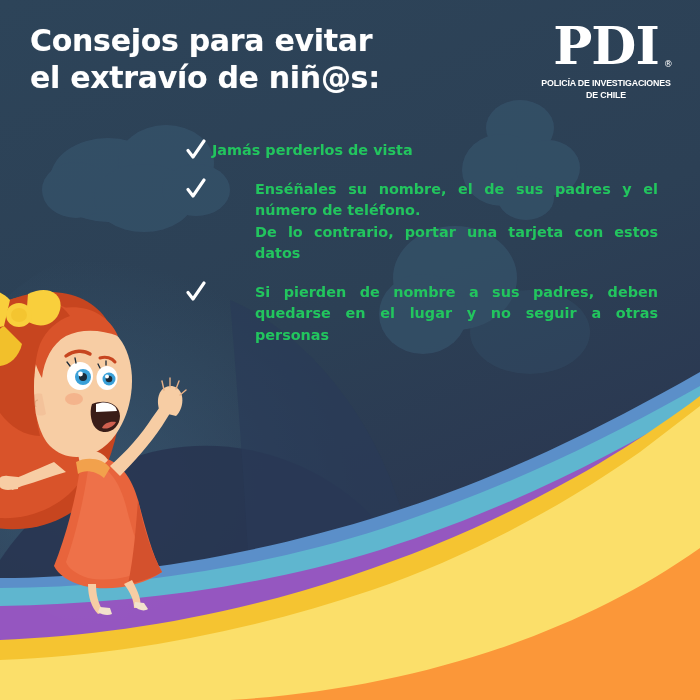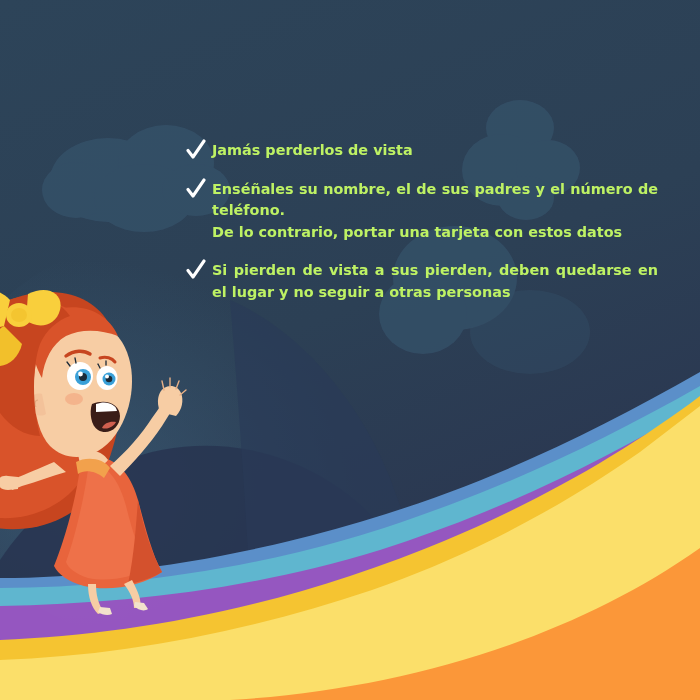--- a/index.html
+++ b/index.html
@@ -81,28 +81,28 @@
     display:block;
     padding-left:26px;
     margin-bottom:17px;
   }
   .tip-check {
     position:absolute;
     left:0; top:-1px;
     width:20px; height:22px;
   }
   .tip-text {
-    color:#bef264;
+    color:#22c55e;
     font-family:"DejaVu Sans", sans-serif;
     font-weight:bold;
     font-size:14.4px;
     line-height:21.5px;
     white-space:pre-line;
   }
-  .tip-text.justified { text-align:justify; }
+  .tip-text.justified { text-align:justify;margin-left:43px; }
 
   
   #girl { position:absolute; left:-8px; top:286px; width:240px; height:330px; z-index:5; }
 </style>
 </head>
 <body>
 
 <div id="poster">
 
   <div id="bg-base"></div>
@@ -264,20 +264,33 @@
       <g>
         <path d="M18 14 C 2 -2, -16 2, -18 18 C -20 34, -6 46, 12 40 Z" fill="#f9cf3c"></path>
         <path d="M36 8 C 56 -2, 72 8, 68 24 C 64 40, 46 44, 34 34 Z" fill="#f9cf3c"></path>
         <path d="M12 40 C -4 50, -14 66, -4 76 C 8 86, 26 76, 30 58 Z" fill="#f2c02b"></path>
         <ellipse cx="27" cy="29" rx="13" ry="12" fill="#f9cf3c"></ellipse>
         <ellipse cx="27" cy="29" rx="8" ry="7" fill="#f2c02b" opacity="0.7"></ellipse>
       </g>
     </g>
   </svg>
 
+  <div id="header">
+    <div id="title-block">Consejos para evitar
+el extravío de niñ@s:</div>
+
+    <div id="logo-block">
+      <div id="logo-mark">
+        <span>PDI</span>
+        <span id="logo-reg">®</span>
+      </div>
+      <div class="logo-sub" id="logo-sub1">POLICÍA DE INVESTIGACIONES</div>
+      <div class="logo-sub">DE CHILE</div>
+    </div>
+  </div>
 
   <div id="tips">
 
     <div class="tip">
       <svg class="tip-check" viewBox="0 0 20 22">
         <path d="M2 11.5 L 7 18 L 18 2" stroke="#ffffff" stroke-width="3.1" stroke-linecap="round" stroke-linejoin="round" fill="none"></path>
       </svg>
       <div class="tip-text">Jamás perderlos de vista</div>
     </div>
 
@@ -286,20 +299,20 @@
         <path d="M2 11.5 L 7 18 L 18 2" stroke="#ffffff" stroke-width="3.1" stroke-linecap="round" stroke-linejoin="round" fill="none"></path>
       </svg>
       <div class="tip-text justified">Enséñales su nombre, el de sus padres y el número de teléfono.
 De lo contrario, portar una tarjeta con estos datos</div>
     </div>
 
     <div class="tip">
       <svg class="tip-check" viewBox="0 0 20 22">
         <path d="M2 11.5 L 7 18 L 18 2" stroke="#ffffff" stroke-width="3.1" stroke-linecap="round" stroke-linejoin="round" fill="none"></path>
       </svg>
-      <div class="tip-text justified">Si pierden de vista a sus pierden, deben quedarse en el lugar y no seguir a otras personas</div>
+      <div class="tip-text justified">Si pierden de nombre a sus padres, deben quedarse en el lugar y no seguir a otras personas</div>
     </div>
 
 
 
   </div>
 
 </div>
 
 </body></html>

